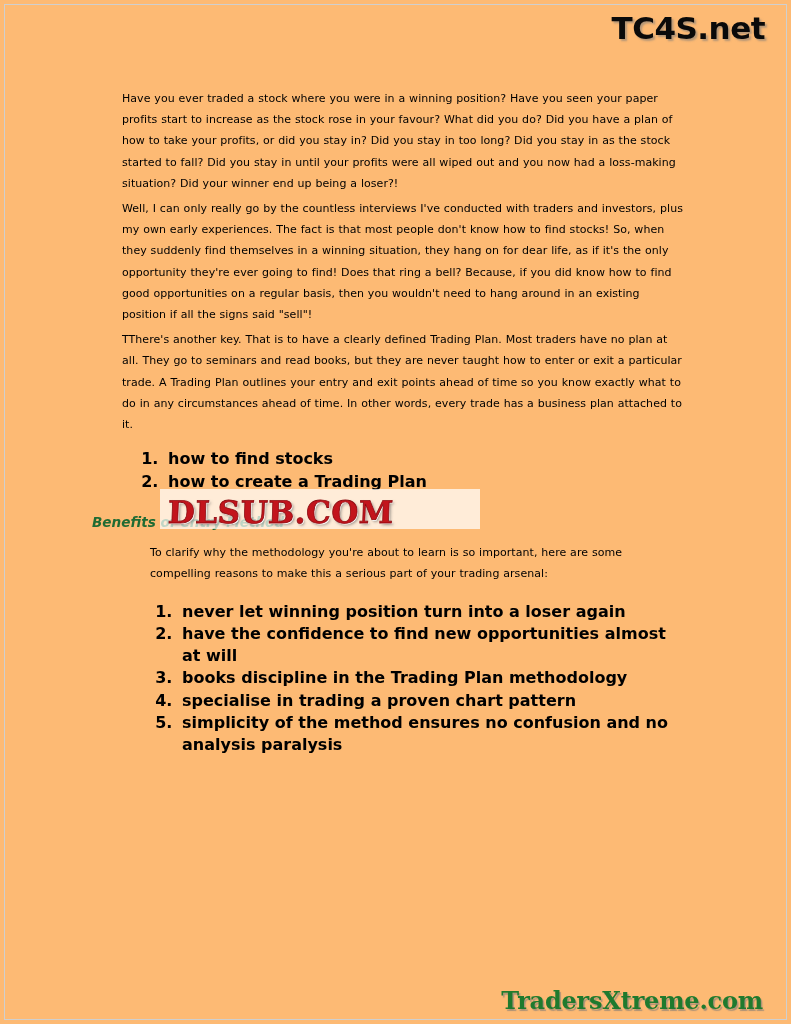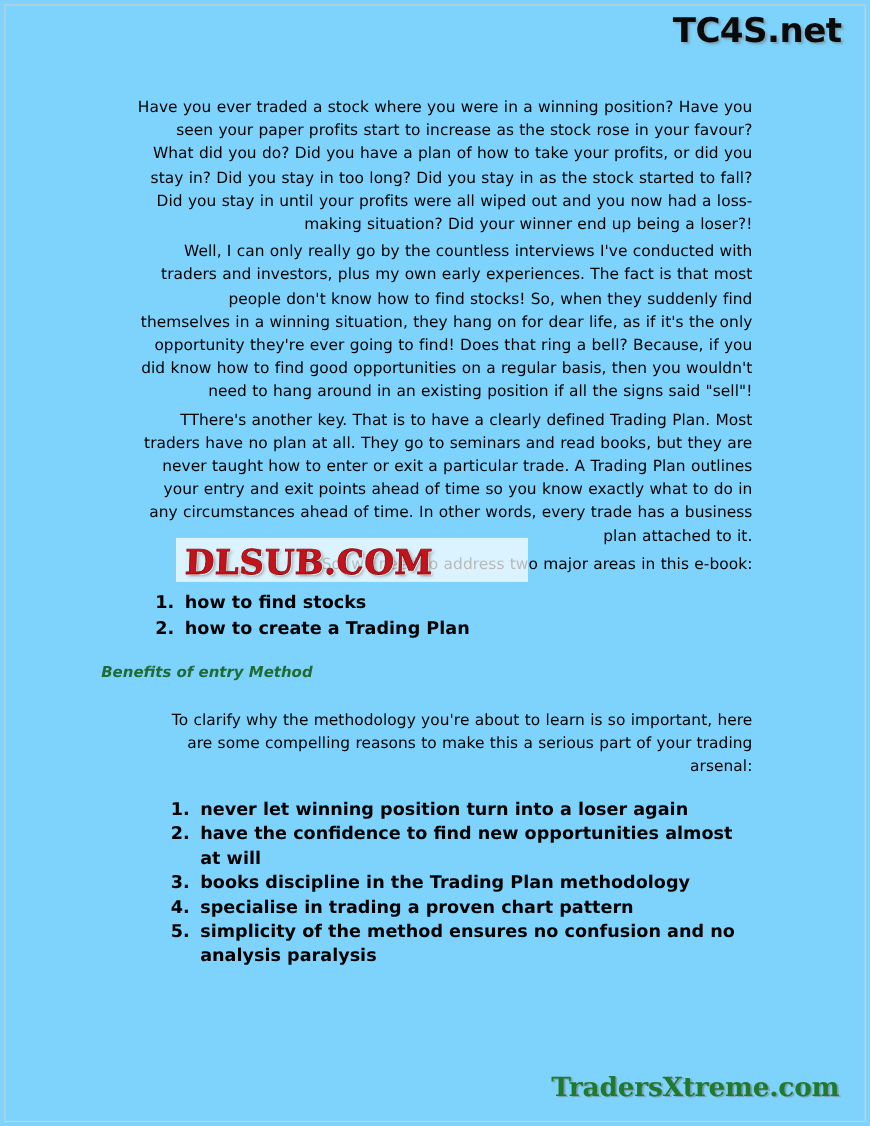--- a/index.html
+++ b/index.html
@@ -13,21 +13,21 @@
     position: relative;
     font-family: "DejaVu Sans", sans-serif;
     color: #000000;
     overflow: hidden;
   }
   .page {
     position: absolute;
     top: 0; left: 0;
     width: 791px;
     height: 1024px;
-    background: #7dd3fc;
+    background: #fdba74;
     box-sizing: border-box;
   }
   .page-border {
     position: absolute;
     top: 4px; left: 4px;
     width: 783px;
     height: 1016px;
     border: 1px solid #cfcfcf;
     box-sizing: border-box;
     pointer-events: none;
@@ -45,24 +45,24 @@
     text-shadow: 2px 2px 2px rgba(120,120,120,0.55);
   }
   
   .content {
     position: absolute;
     top: 88px;
     left: 122px;
     width: 562px;
   }
   .para {
-    font-size: 14px;
+    font-size: 11px;
     line-height: 21.2px;
     margin: 0 0 2px 0;
-    text-align: right;
+    text-align: left;
     letter-spacing: 0.05px;
     word-spacing: 0.3px;
   }
   .para + .para { margin-top: 4px; }
   .spaced-top { margin-top: 6px; }
 
   ol.numbered {
     margin: 13px 0 0 0;
     padding-left: 42px;
     font-size: 16px;
@@ -75,21 +75,21 @@
   }
   .section-heading {
     margin: 22px 0 0 -30px;
     font-family: "DejaVu Sans", sans-serif;
     font-style: italic;
     font-weight: bold;
     font-size: 13.6px;
     color: #1f6b33;
   }
   .indent-para {
-    margin-top: 26px;
+    margin-top: 12px;
     margin-left: 28px;
     width: 534px;
   }
   ol.numbered.second {
     margin-top: 16px;
     padding-left: 56px;
     line-height: 21.5px;
   }
   
   .watermark {
@@ -112,21 +112,21 @@
     top: 489px;
     width: 320px;
     height: 40px;
     background: rgba(255,255,255,0.72);
     pointer-events: none;
   }
   
   .footer-logo {
     position: absolute;
     right: 28px;
-    bottom: 22px;
+    bottom: 9px;
     font-family: "DejaVu Serif", serif;
     font-weight: bold;
     font-size: 24px;
     color: #1f7a2e;
     text-shadow: 1.5px 1.5px 1px rgba(120,120,120,0.6);
     letter-spacing: -0.2px;
   }
 </style>
 </head>
 <body>
@@ -134,21 +134,20 @@
 <div class="page">
   <div class="page-border"></div>
 
   <div class="header-logo">TC4S.net</div>
 
   <div class="content">
 
     <p class="para">Have you ever traded a stock where you were in a winning position? Have you seen your paper profits start to increase as the stock rose in your favour? What did you do? Did you have a plan of how to take your profits, or did you stay in? Did you stay in too long? Did you stay in as the stock started to fall? Did you stay in until your profits were all wiped out and you now had a loss-making situation? Did your winner end up being a loser?!</p>
     <p class="para spaced-top">Well, I can only really go by the countless interviews I've conducted with traders and investors, plus my own early experiences. The fact is that most people don't know how to find stocks! So, when they suddenly find themselves in a winning situation, they hang on for dear life, as if it's the only opportunity they're ever going to find! Does that ring a bell? Because, if you did know how to find good opportunities on a regular basis, then you wouldn't need to hang around in an existing position if all the signs said "sell"!</p>
     <p class="para spaced-top">TThere's another key. That is to have a clearly defined Trading Plan. Most traders have no plan at all. They go to seminars and read books, but they are never taught how to enter or exit a particular trade. A Trading Plan outlines your entry and exit points ahead of time so you know exactly what to do in any circumstances ahead of time. In other words, every trade has a business plan attached to it.</p>
-    <p class="para spaced-top">So, we need to address two major areas in this e-book:</p>
 
     <ol class="numbered">
       <li>how to find stocks</li>
       <li>how to create a Trading Plan</li>
     </ol>
 
     <div class="section-heading">Benefits of entry Method</div>
 
     <p class="para indent-para">To clarify why the methodology you're about to learn is so important, here are some compelling reasons to make this a serious part of your trading arsenal:</p>
 

